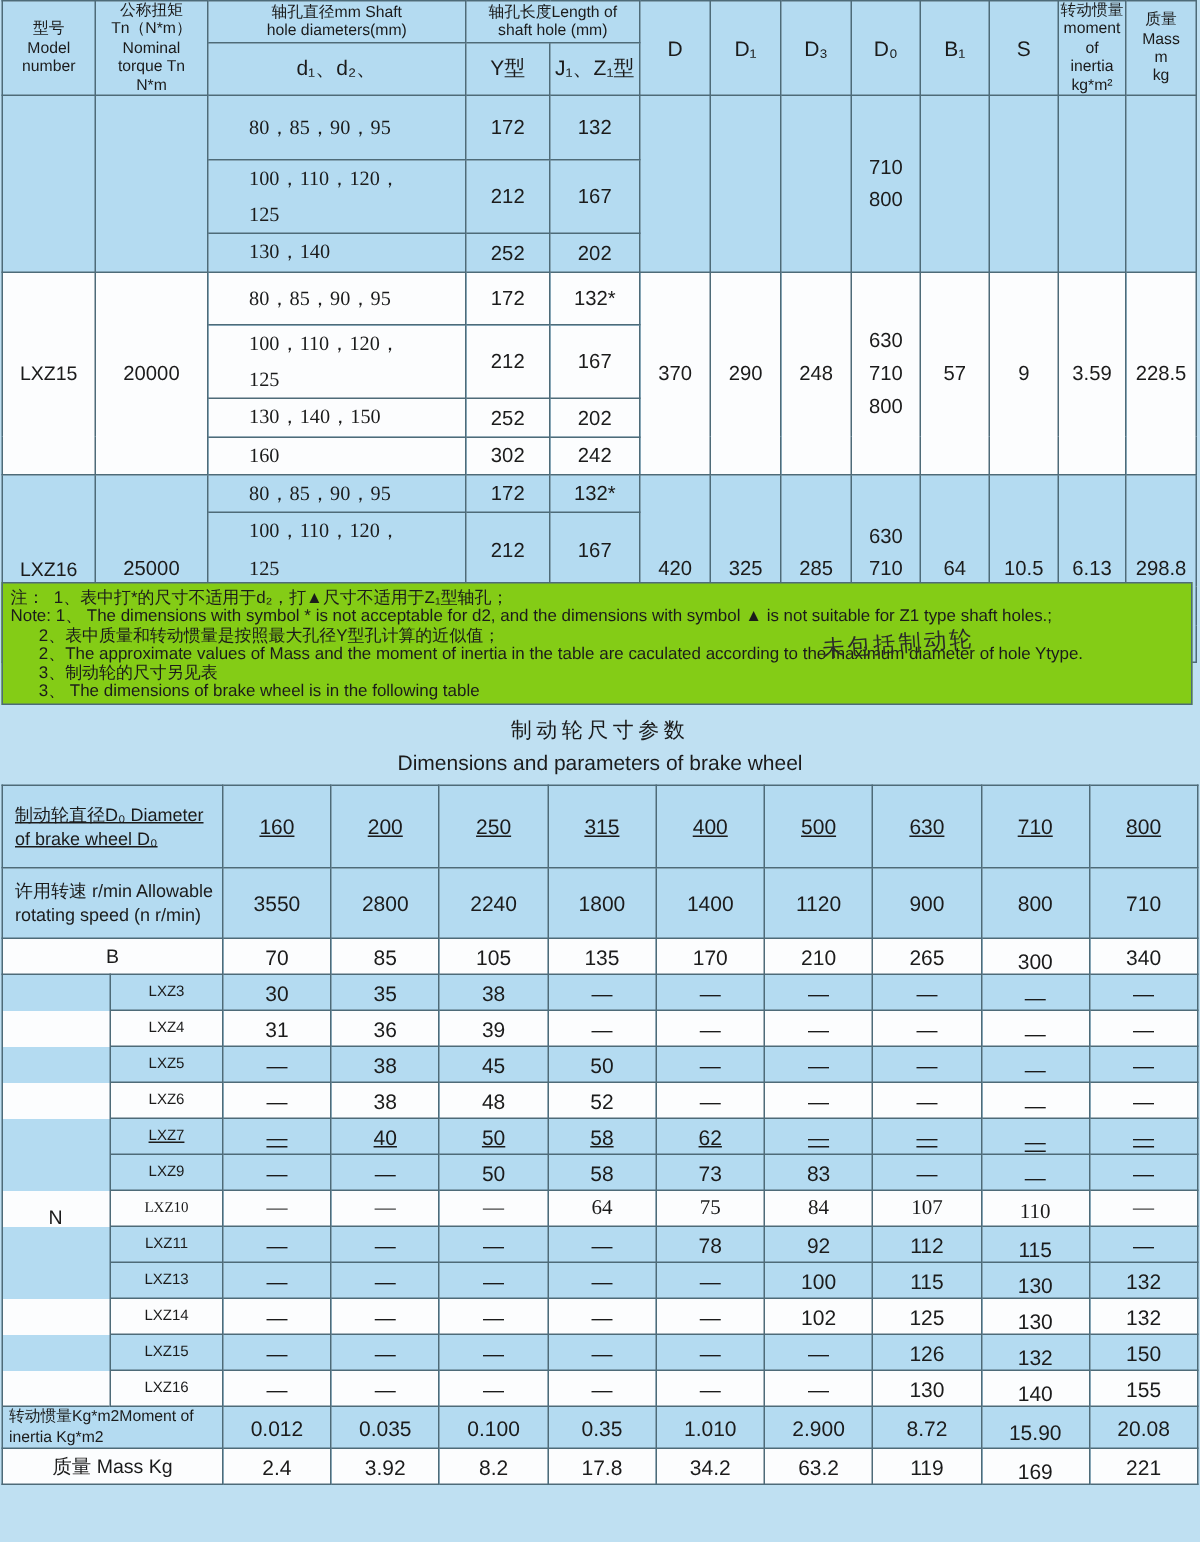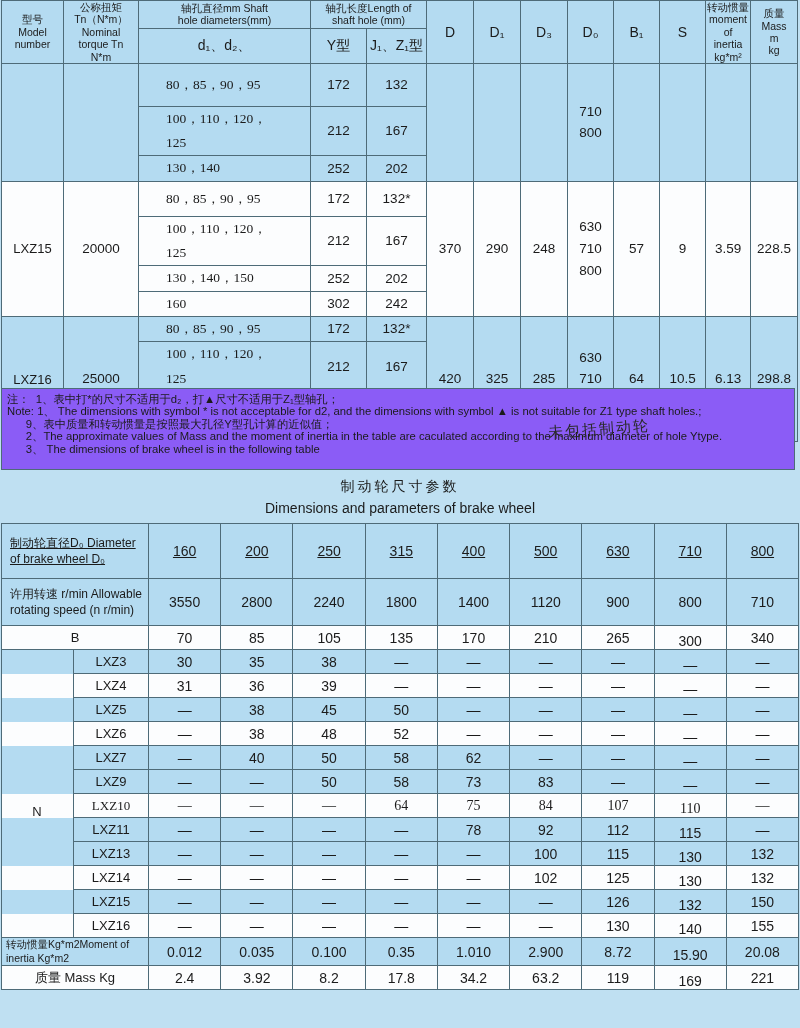--- a/index.html
+++ b/index.html
@@ -11,31 +11,31 @@
   tr.bg-blue td{background:#b4dbf1;}
   tr.bg-white td{background:#fcfdfe;}
   #top-table{position:absolute;left:1px;top:0;width:795px;}
   #top-table th{background:#b4dbf1;}
   .th-sm{font-size:10.5px;line-height:1.18;}
   .th-lg{font-size:14px;}
   .model-cell{font-size:13px;}
   .num-cell{font-size:13.5px;line-height:1.6;}
   .dia-cell{font-size:13.5px;text-align:left;padding-left:27px;line-height:1.8;font-family:Liberation Serif, serif;}
   .notes{position:absolute;left:1px;top:388px;width:794px;height:82px;box-sizing:border-box;
-         background:#8b5cf6;border:1px solid #4e6b78;padding:4px 5px;text-align:left;}
+         background:#84cc16;border:1px solid #4e6b78;padding:4px 5px;text-align:left;}
   .note-line{font-size:11.3px;line-height:12.4px;white-space:pre-wrap;}
   .note-overlay{position:absolute;left:548px;top:420px;font-size:15px;color:#2a2a2a;
                 letter-spacing:2px;transform:rotate(-4deg);font-family:"DejaVu Sans",sans-serif;}
   .title-zh{position:absolute;left:0;top:478px;width:100%;text-align:center;font-size:14px;letter-spacing:3px;}
   .title-en{position:absolute;left:0;top:500px;width:100%;text-align:center;font-size:14px;}
   #brake-table{position:absolute;left:1px;top:523px;width:798px;}
   .lbl-left{text-align:left;padding-left:8px;font-size:12px;line-height:1.35;}
   .lbl-sm{font-size:10.5px;line-height:1.25;padding-left:4px;}
   .lbl-center{font-size:13px;}
-  .lxz-cell{font-size:13px;}
+  .lxz-cell{font-size:10px;}
   .val{font-size:14px;}
   .c7{padding-top:7px;margin-left:14px;}
   .n-cell{border-top:none;border-bottom:none;}
   .n-label{position:absolute;left:1px;top:804px;width:72px;text-align:center;font-size:13px;}
 </style>
 </head>
 <body>
 
 <div class="page">
 
@@ -184,22 +184,23 @@
           <td class="dia-cell">160，170，180</td>
           <td class="num-cell">302</td>
           <td class="num-cell">242</td>
         </tr>
       </tbody>
   </table>
 
   <div class="notes" id="notes-box">
       <div class="note-line">注：  1、表中打*的尺寸不适用于d₂，打▲尺寸不适用于Z₁型轴孔；</div>
       <div class="note-line">Note: 1、 The dimensions with symbol * is not acceptable for d2, and the dimensions with symbol ▲ is not suitable for Z1 type shaft holes.;</div>
-      <div class="note-line">      9、表中质量和转动惯量是按照最大孔径Y型孔计算的近似值；</div>
+      <div class="note-line">      2、表中质量和转动惯量是按照最大孔径Y型孔计算的近似值；</div>
       <div class="note-line">      2、The approximate values of Mass and the moment of inertia in the table are caculated according to the maximum diameter of hole Ytype.</div>
+      <div class="note-line">      3、制动轮的尺寸另见表</div>
       <div class="note-line">      3、 The dimensions of brake wheel is in the following table</div>
     </div>
   <div class="note-overlay">未包括制动轮</div>
 
   <div class="title-zh">制动轮尺寸参数</div>
   <div class="title-en">Dimensions and parameters of brake wheel</div>
 
   <table id="brake-table">
     <colgroup>
       <col style="width:72px">
@@ -298,21 +299,21 @@
           <td class="val">—</td>
           <td class="val">38</td>
           <td class="val">48</td>
           <td class="val">52</td>
           <td class="val">—</td>
           <td class="val">—</td>
           <td class="val">—</td>
           <td class="val c7">—</td>
           <td class="val">—</td>
         </tr>
-        <tr class="bg-blue" style="height: 23.5px;">
+        <tr class="bg-blue" style="height: 23.5px; text-decoration: underline;">
           <td class="n-cell"></td>
           <td class="lxz-cell">LXZ7</td>
           <td class="val">—</td>
           <td class="val">40</td>
           <td class="val">50</td>
           <td class="val">58</td>
           <td class="val">62</td>
           <td class="val">—</td>
           <td class="val">—</td>
           <td class="val c7">—</td>

